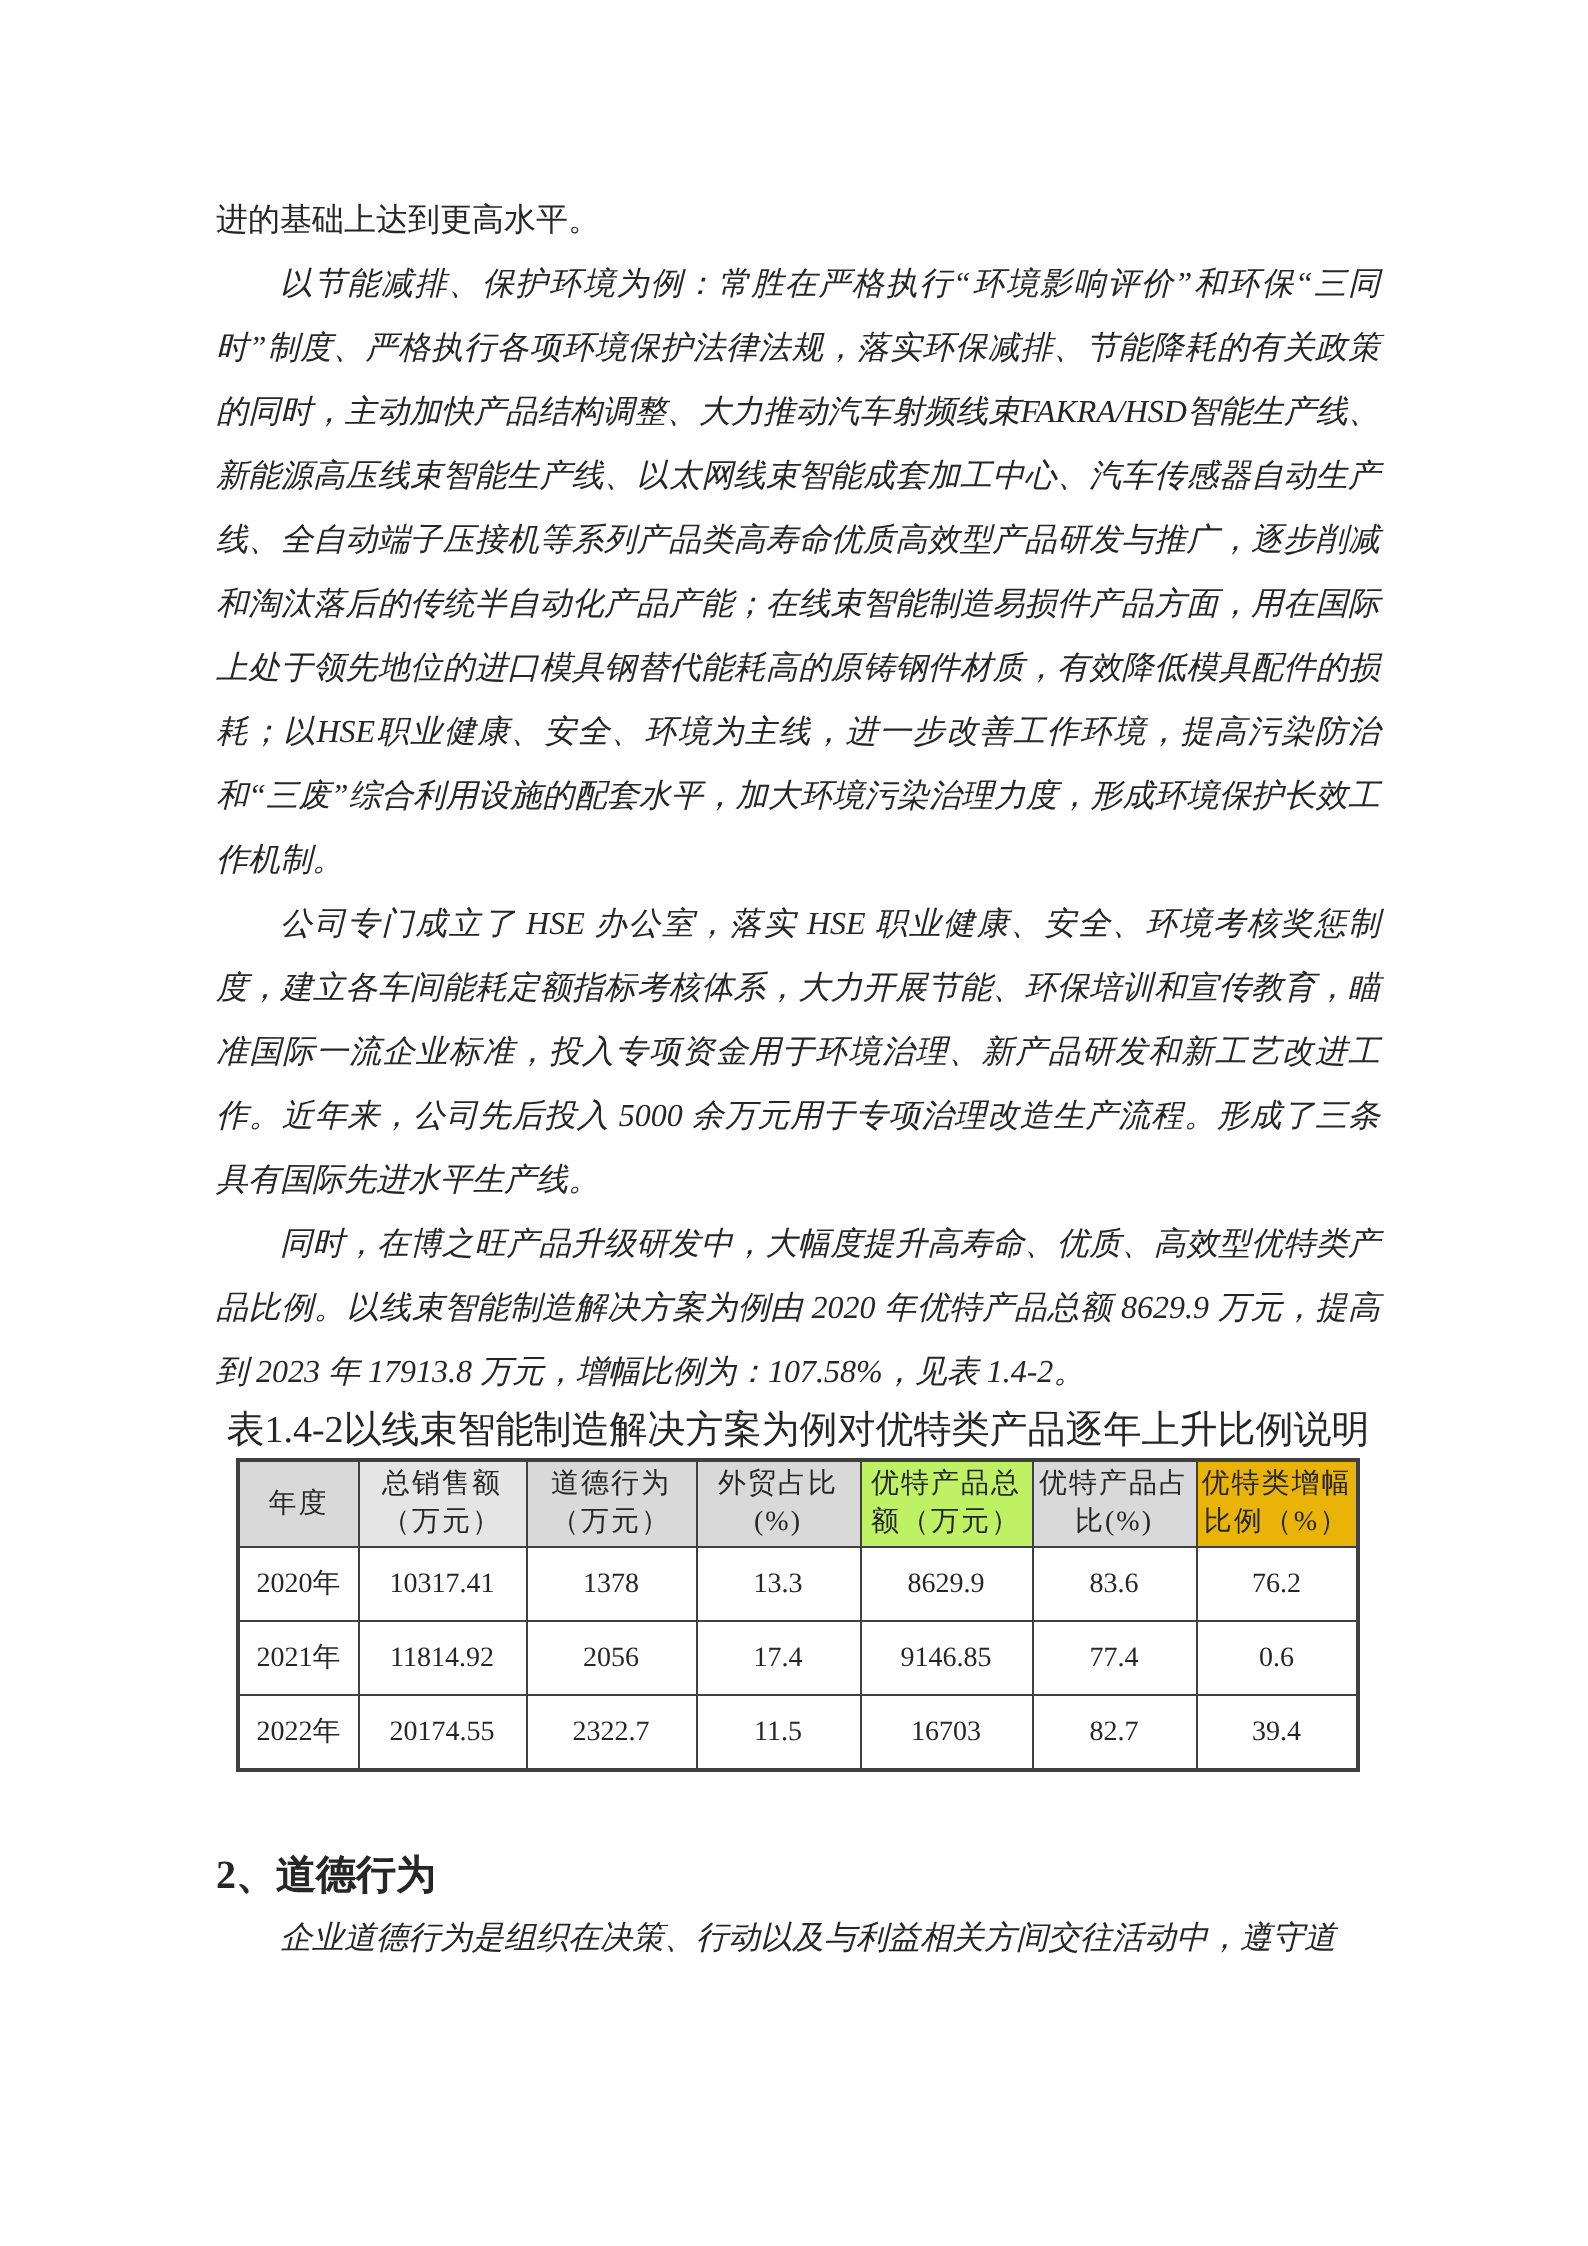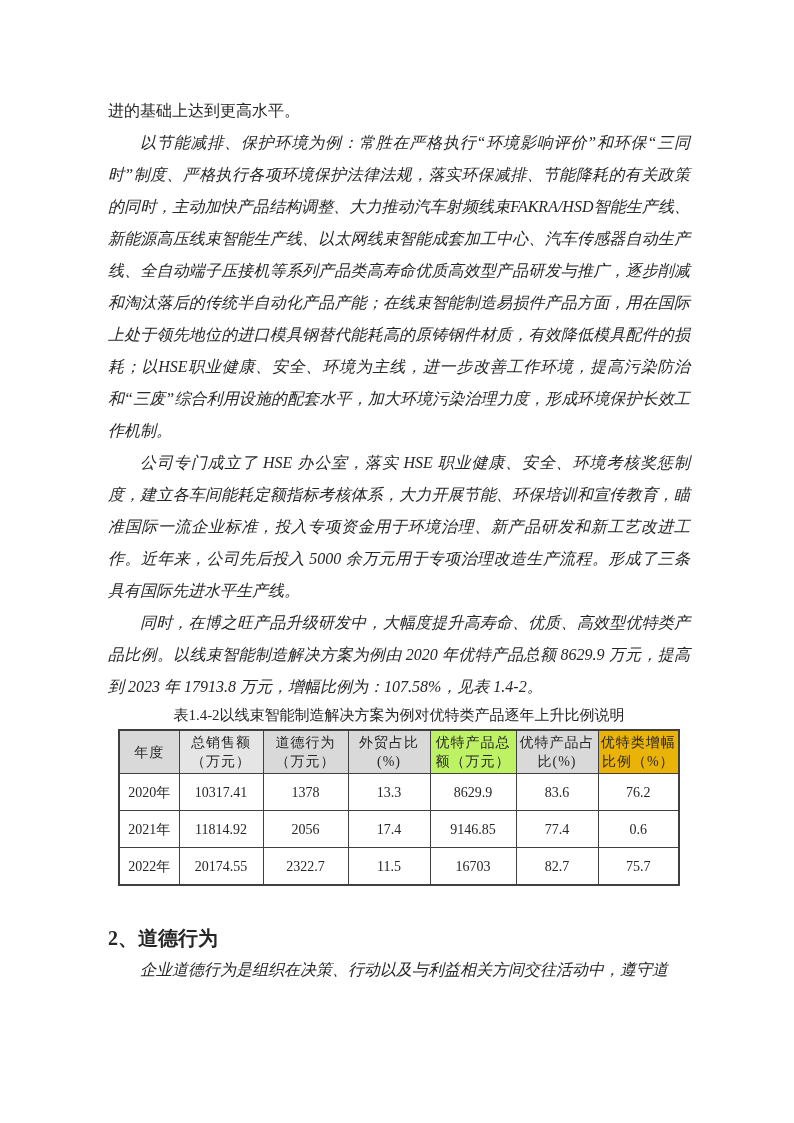--- a/index.html
+++ b/index.html
@@ -27,21 +27,21 @@
     font-size: 16px;
     line-height: 32px;
     text-align: justify;
     word-break: break-all;
   }
   .para.indent {
     text-indent: 2em;
     font-style: italic;
   }
   .caption {
-    font-size: 15px;
+    font-size: 19px;
     line-height: 23px;
     text-align: center;
     margin: 1px 0 2px 0;
     white-space: nowrap;
   }
   table.doc-table {
     border-collapse: collapse;
     table-layout: fixed;
     margin-left: 10px;
     width: 560px;
@@ -134,21 +134,21 @@
             <td>77.4</td>
             <td>0.6</td>
           </tr>
           <tr>
             <td>2022年</td>
             <td>20174.55</td>
             <td>2322.7</td>
             <td>11.5</td>
             <td>16703</td>
             <td>82.7</td>
-            <td>75.7</td>
+            <td>39.4</td>
           </tr>
         </tbody>
     </table>
 
     <div class="heading">2、道德行为</div>
 
     <p class="para indent">企业道德行为是组织在决策、行动以及与利益相关方间交往活动中，遵守道</p>
 
   </div>
 </div>

